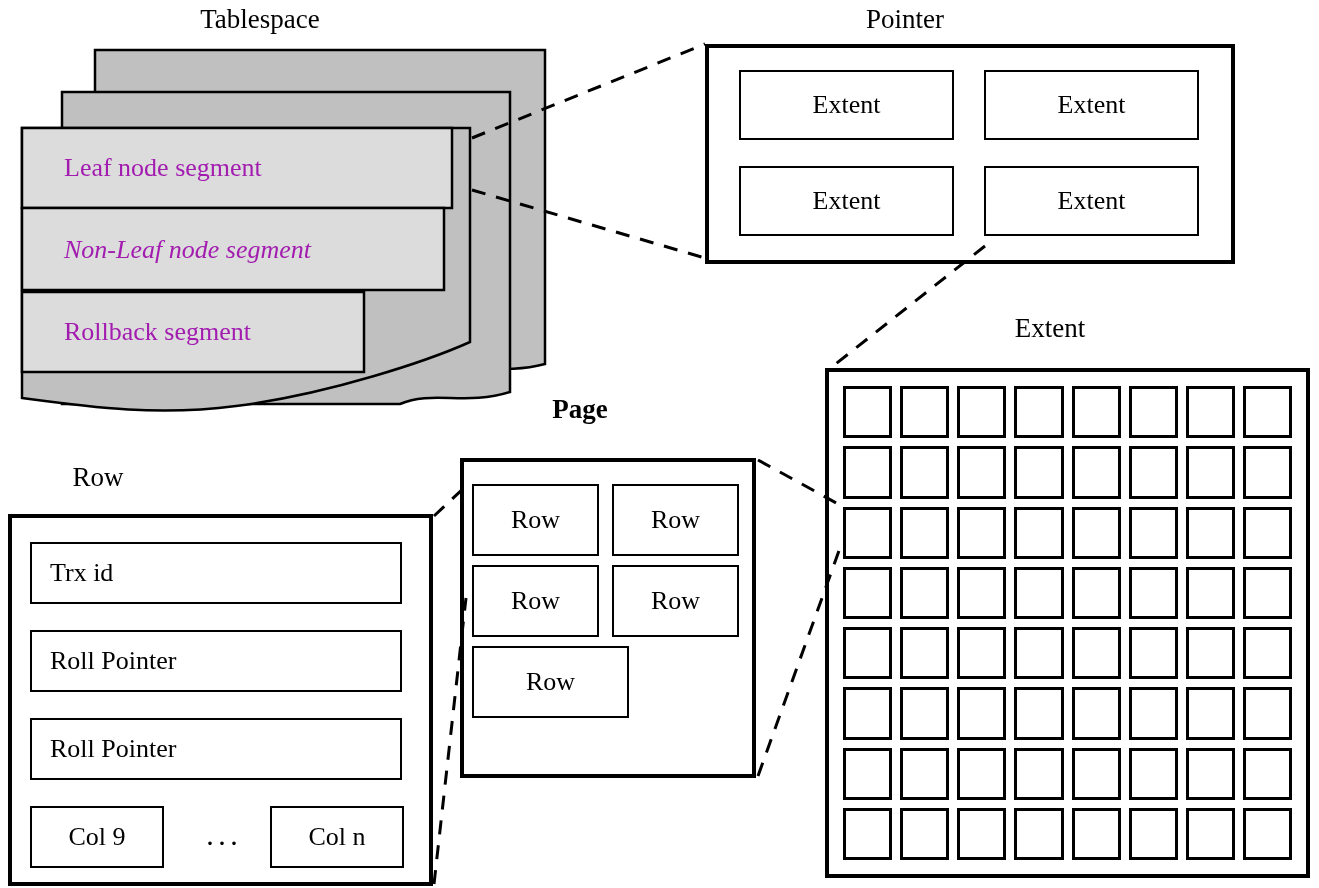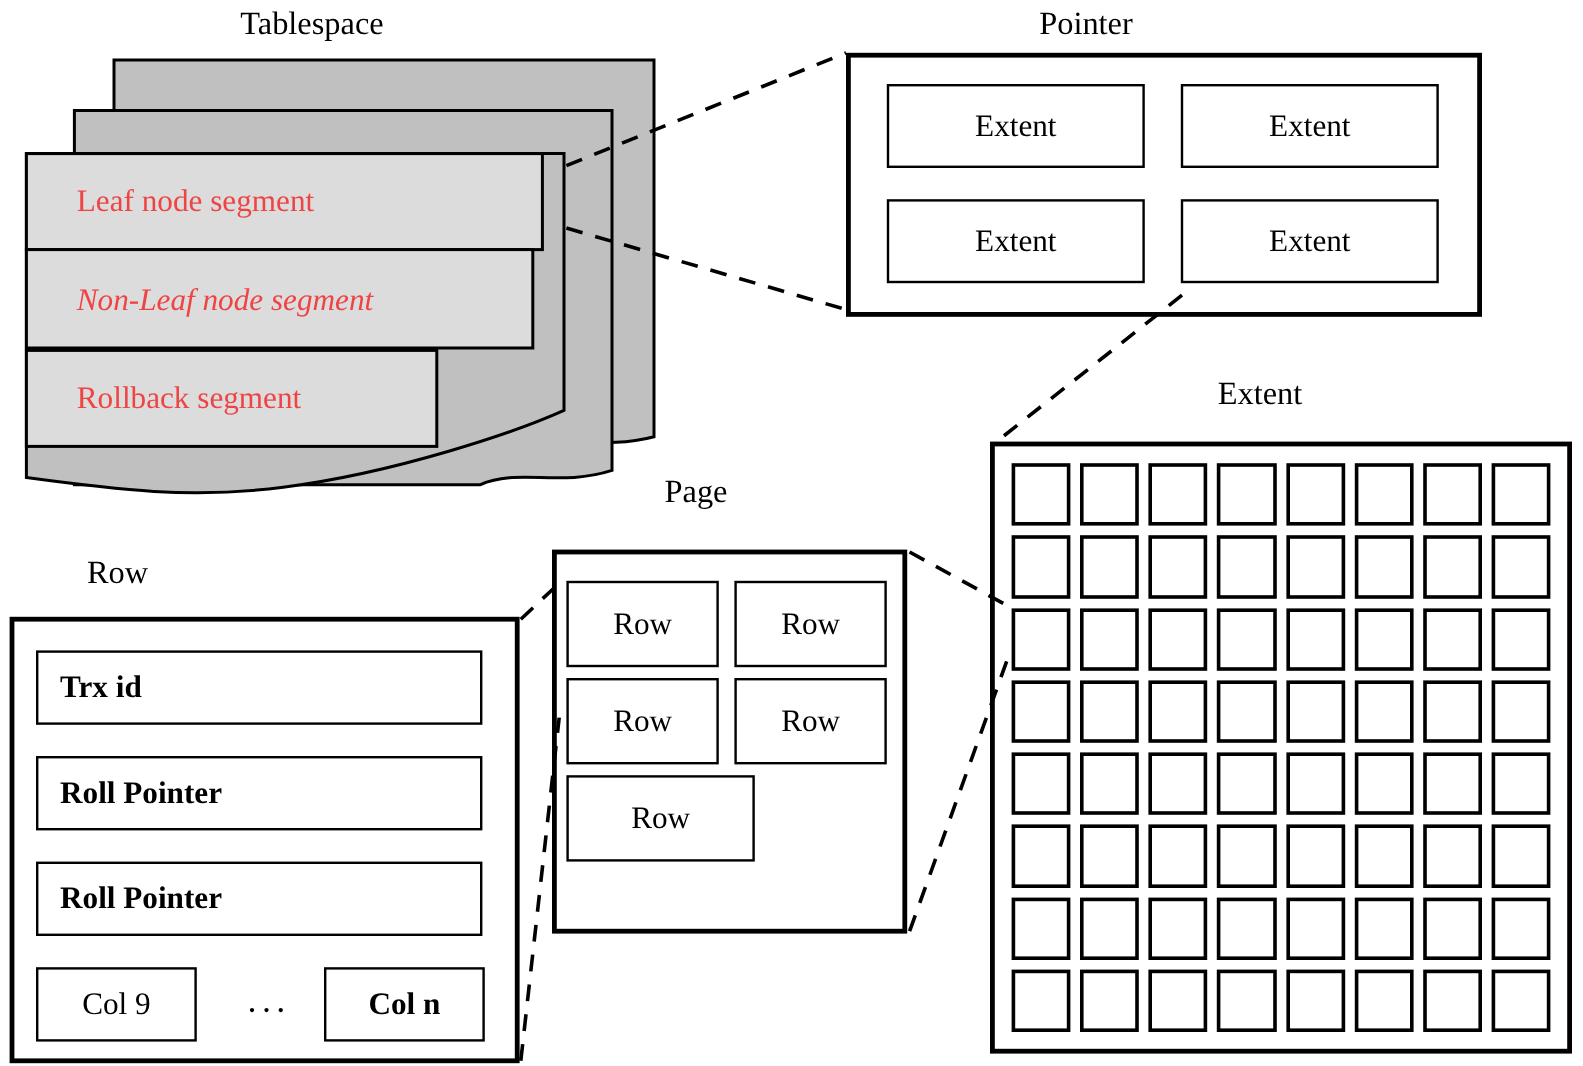--- a/index.html
+++ b/index.html
@@ -47,42 +47,41 @@
     top: 50%;
     transform: translateY(-50%);
     text-align: center;
     font-size: 26px;
     line-height: 1;
     white-space: nowrap;
   }
   .box-label.left {
     text-align: left;
     padding-left: 18px;
-    font-weight: bold;
   }
 
   
   #tablespace-stack {
     position: absolute;
     left: 0px;
     top: 42px;
     width: 560px;
     height: 380px;
   }
   #tablespace-stack svg {
     position: absolute;
     left: 0;
     top: 0;
   }
   .seg-label {
     position: absolute;
     font-size: 26px;
     line-height: 1;
     white-space: nowrap;
-    color: #ef4444;
+    color: #a21caf;
   }
 
   
   #connectors {
     position: absolute;
     left: 0;
     top: 0;
     width: 1319px;
     height: 888px;
     pointer-events: none;
@@ -224,21 +223,21 @@
         <div class="extent-cell"></div>
         <div class="extent-cell"></div>
         <div class="extent-cell"></div>
         <div class="extent-cell"></div>
         <div class="extent-cell"></div>
         <div class="extent-cell"></div>
         <div class="extent-cell"></div>
       </div>
   </div>
 
-  <div class="section-title" style="left:495px; top:396px; width:170px;">Page</div>
+  <div class="section-title" style="left:495px; top:396px; width:170px;font-weight:bold;">Page</div>
 
   <div class="box box-thick" style="left:460px; top:458px; width:296px; height:320px;">
     <div class="box" style="left:8px; top:22px; width:127px; height:72px;">
       <span class="box-label">Row</span>
     </div>
     <div class="box" style="left:148px; top:22px; width:127px; height:72px;">
       <span class="box-label">Row</span>
     </div>
     <div class="box" style="left:8px; top:103px; width:127px; height:72px;">
       <span class="box-label">Row</span>
@@ -260,21 +259,21 @@
     <div class="box" style="left:18px; top:112px; width:372px; height:62px;">
       <span class="box-label left">Roll Pointer</span>
     </div>
     <div class="box" style="left:18px; top:200px; width:372px; height:62px;">
       <span class="box-label left">Roll Pointer</span>
     </div>
     <div class="box" style="left:18px; top:288px; width:134px; height:62px;">
       <span class="box-label">Col 9</span>
     </div>
     <span class="ellipsis" style="left:193px; top:310px;">···</span>
-    <div class="box" style="left:258px; top:288px; width:134px; height:62px;font-weight:bold;">
+    <div class="box" style="left:258px; top:288px; width:134px; height:62px;">
       <span class="box-label">Col n</span>
     </div>
   </div>
 
   <svg id="connectors">
 
     <line x1="472" y1="138" x2="705" y2="44" stroke="#000" stroke-width="3" stroke-dasharray="14 11"></line>
 
     <line x1="472" y1="190" x2="705" y2="258" stroke="#000" stroke-width="3" stroke-dasharray="14 11"></line>
 

